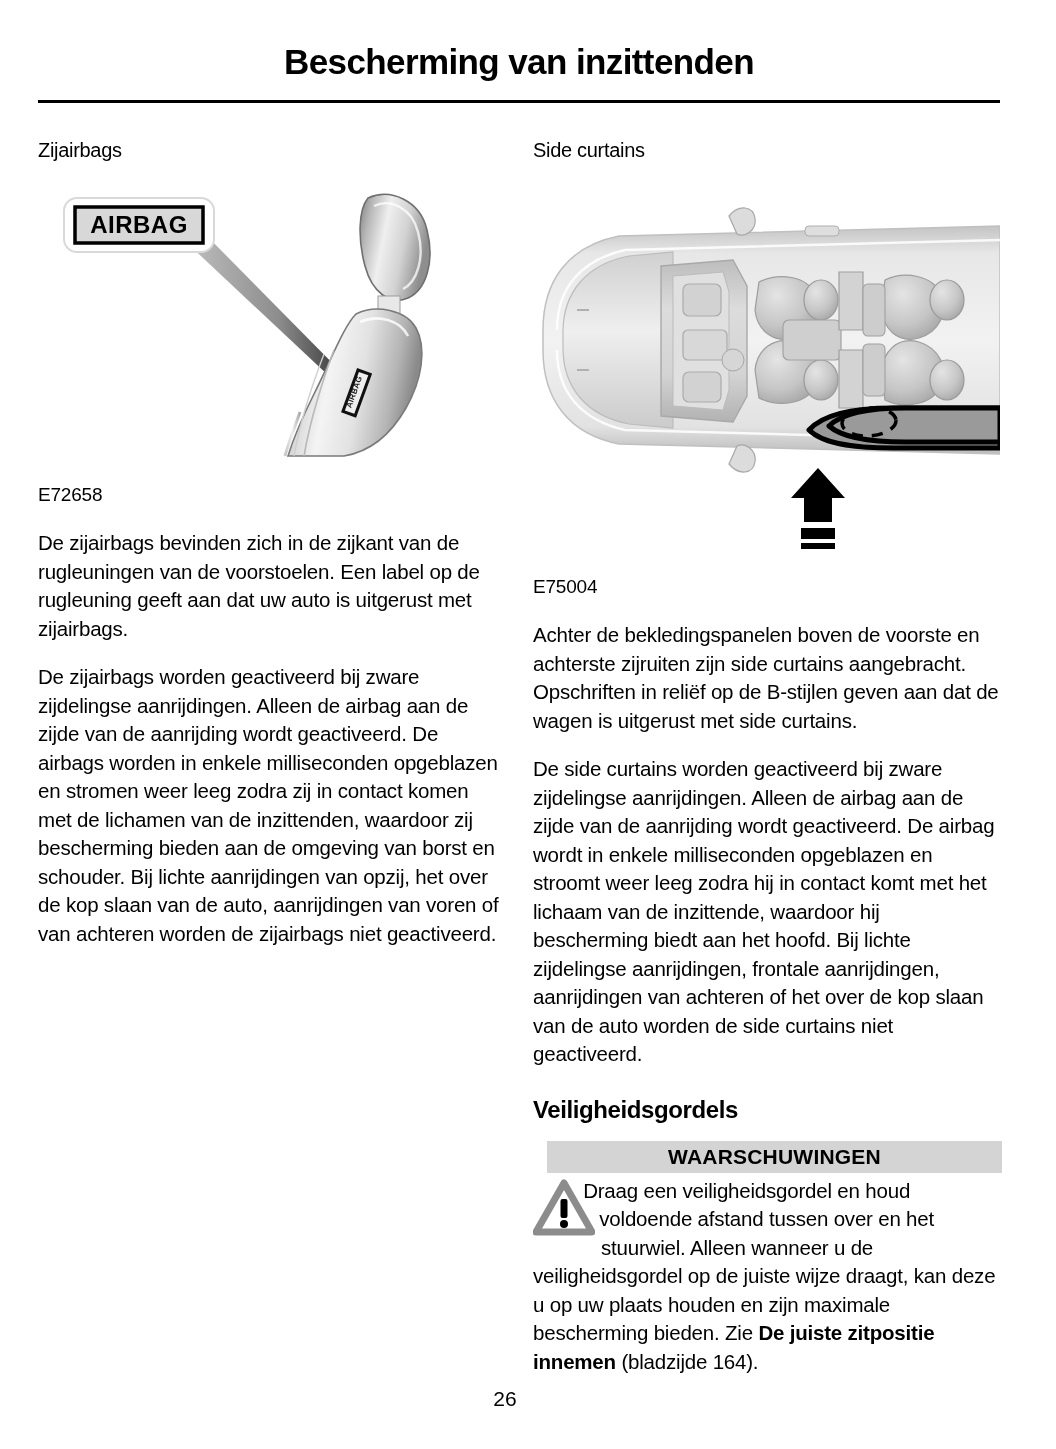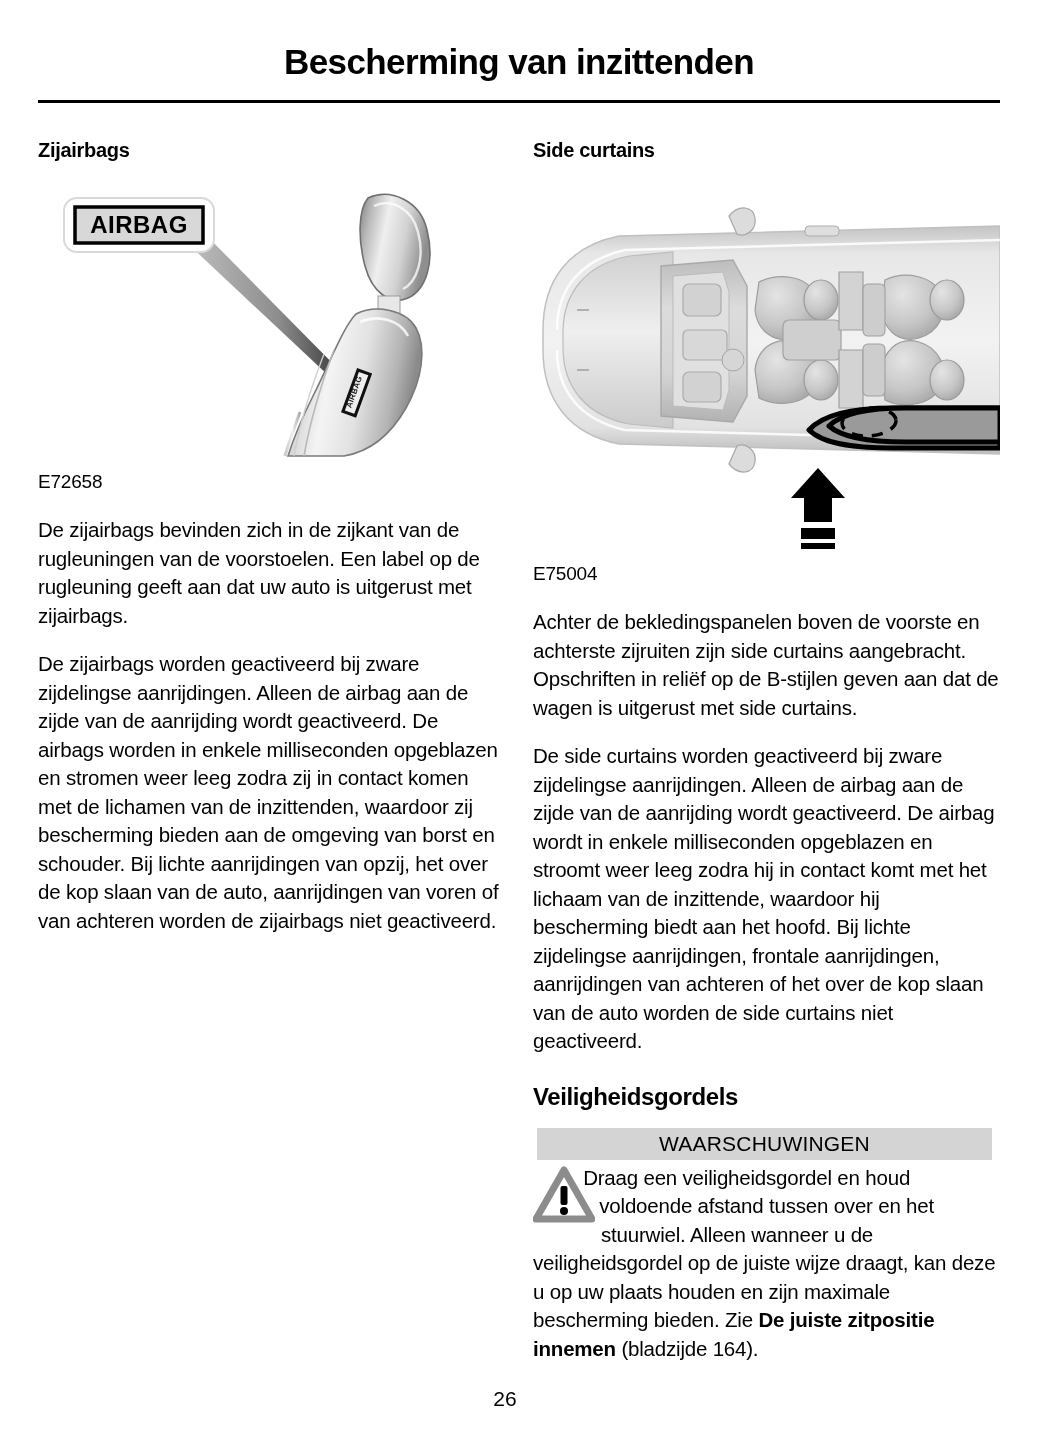--- a/index.html
+++ b/index.html
@@ -50,21 +50,21 @@
   .col {
     position: absolute;
     top: 138px;
     width: 467px;
   }
   .col-left  { left: 38px; }
   .col-right { left: 533px; }
 
   .sub-head {
     font-size: 20px;
-    font-weight: bold;
+    font-weight: normal;
     letter-spacing: -0.3px;
     line-height: 24px;
     margin: 0 0 18px 0;
   }
 
   .section-head {
     font-size: 24px;
     font-weight: bold;
     letter-spacing: -0.4px;
     line-height: 30px;
@@ -76,21 +76,21 @@
     line-height: 28.5px;
     letter-spacing: -0.2px;
     margin: 0 0 20px 0;
   }
   p.body:last-child { margin-bottom: 16px; }
 
   .caption {
     font-size: 19px;
     line-height: 24px;
     letter-spacing: -0.2px;
-    margin: 12px 0 22px 0;
+    margin: 25px 0 22px 0;
   }
 
   
   .fig-seat {
     position: relative;
     width: 467px;
     height: 278px;
     margin-top: 4px;
   }
   .fig-seat svg { display: block; }
@@ -102,26 +102,26 @@
     height: 370px;
     margin-top: 10px;
   }
   .fig-car svg { display: block; }
 
   
   .warn-banner {
     background: #d4d4d4;
     text-align: center;
     font-size: 21px;
-    font-weight: normal;
+    font-weight: bold;
     letter-spacing: 0.2px;
     line-height: 32px;
     height: 32px;
     width: 455px;
-    margin: 0 0 4px 4px;
+    margin: 0 0 4px 14px;
   }
   .warn-body {
     font-size: 20.5px;
     line-height: 28.5px;
     letter-spacing: -0.2px;
     position: relative;
   }
   .warn-icon {
     float: left;
     width: 62px;

